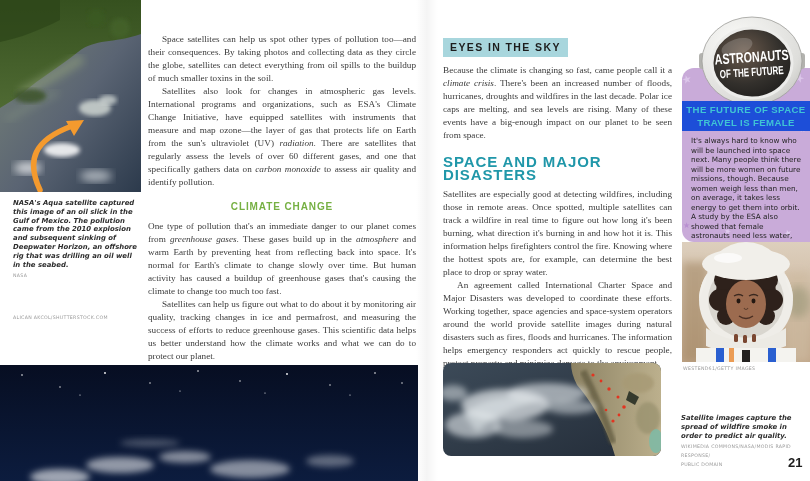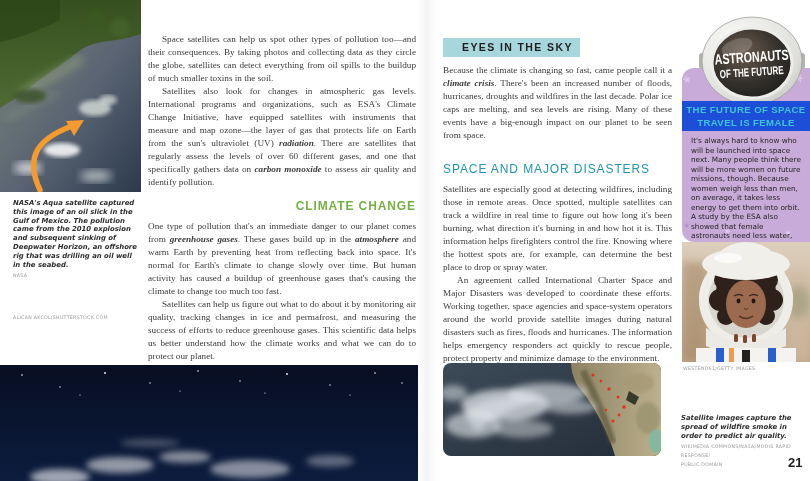--- a/index.html
+++ b/index.html
@@ -6,28 +6,28 @@
   #spread {
     position:relative; width:810px; height:481px; margin:0 auto;
     background:#ffffff; overflow:hidden;
     font-family:"Liberation Sans", sans-serif;
   }
   
   .bodycol { position:absolute; color:#3b3b3b; font-family:"Liberation Serif", serif;
     font-size:9.2px; line-height:13px; text-align:justify; }
   .bodycol p { margin:0; }
   .indent { text-indent:14px; }
-  .bi { font-weight:bold; font-style:italic; }
+  .bi { font-weight:normal; font-style:italic; }
   .h-green { font-family:"Liberation Sans",sans-serif; font-weight:bold; color:#76b043;
-    font-size:12px; letter-spacing:.9px; margin:11px 0 7px 0; text-align:right; }
-  .h-teal  { font-family:"Liberation Sans",sans-serif; font-weight:normal; color:#2097a9;
-    font-size:12px; letter-spacing:.9px; margin:21px 0 7px 0; text-align:left; }
+    font-size:10px; letter-spacing:.9px; margin:11px 0 7px 0; text-align:center; }
+  .h-teal  { font-family:"Liberation Sans",sans-serif; font-weight:bold; color:#2097a9;
+    font-size:15px; letter-spacing:.9px; margin:13px 0 7px 0; text-align:left; }
   .h-box { display:inline-block; background:#a8d6dd; color:#1d1d1d;
     font-family:"Liberation Sans",sans-serif; font-weight:bold; font-size:10.5px;
-    letter-spacing:1.4px; padding:3px 7px 3px 19px; margin-bottom:7px; }
+    letter-spacing:1.4px; padding:3px 7px 3px 7px; margin-bottom:7px; }
   
   .caption { position:absolute; font-family:"DejaVu Sans",sans-serif; font-style:italic;
     font-weight:bold; font-size:6.9px; line-height:8.8px; color:#2d2d2d; }
   .credit { font-style:normal; font-weight:normal; font-size:4.7px; color:#9b9b9b;
     letter-spacing:.3px; margin-top:3px; }
   .credit-abs { position:absolute; font-family:"DejaVu Sans",sans-serif; font-size:4.7px;
     color:#9b9b9b; letter-spacing:.3px; }
   
   .imgbox { position:absolute; overflow:hidden; }
   .imgbox svg { display:block; }

